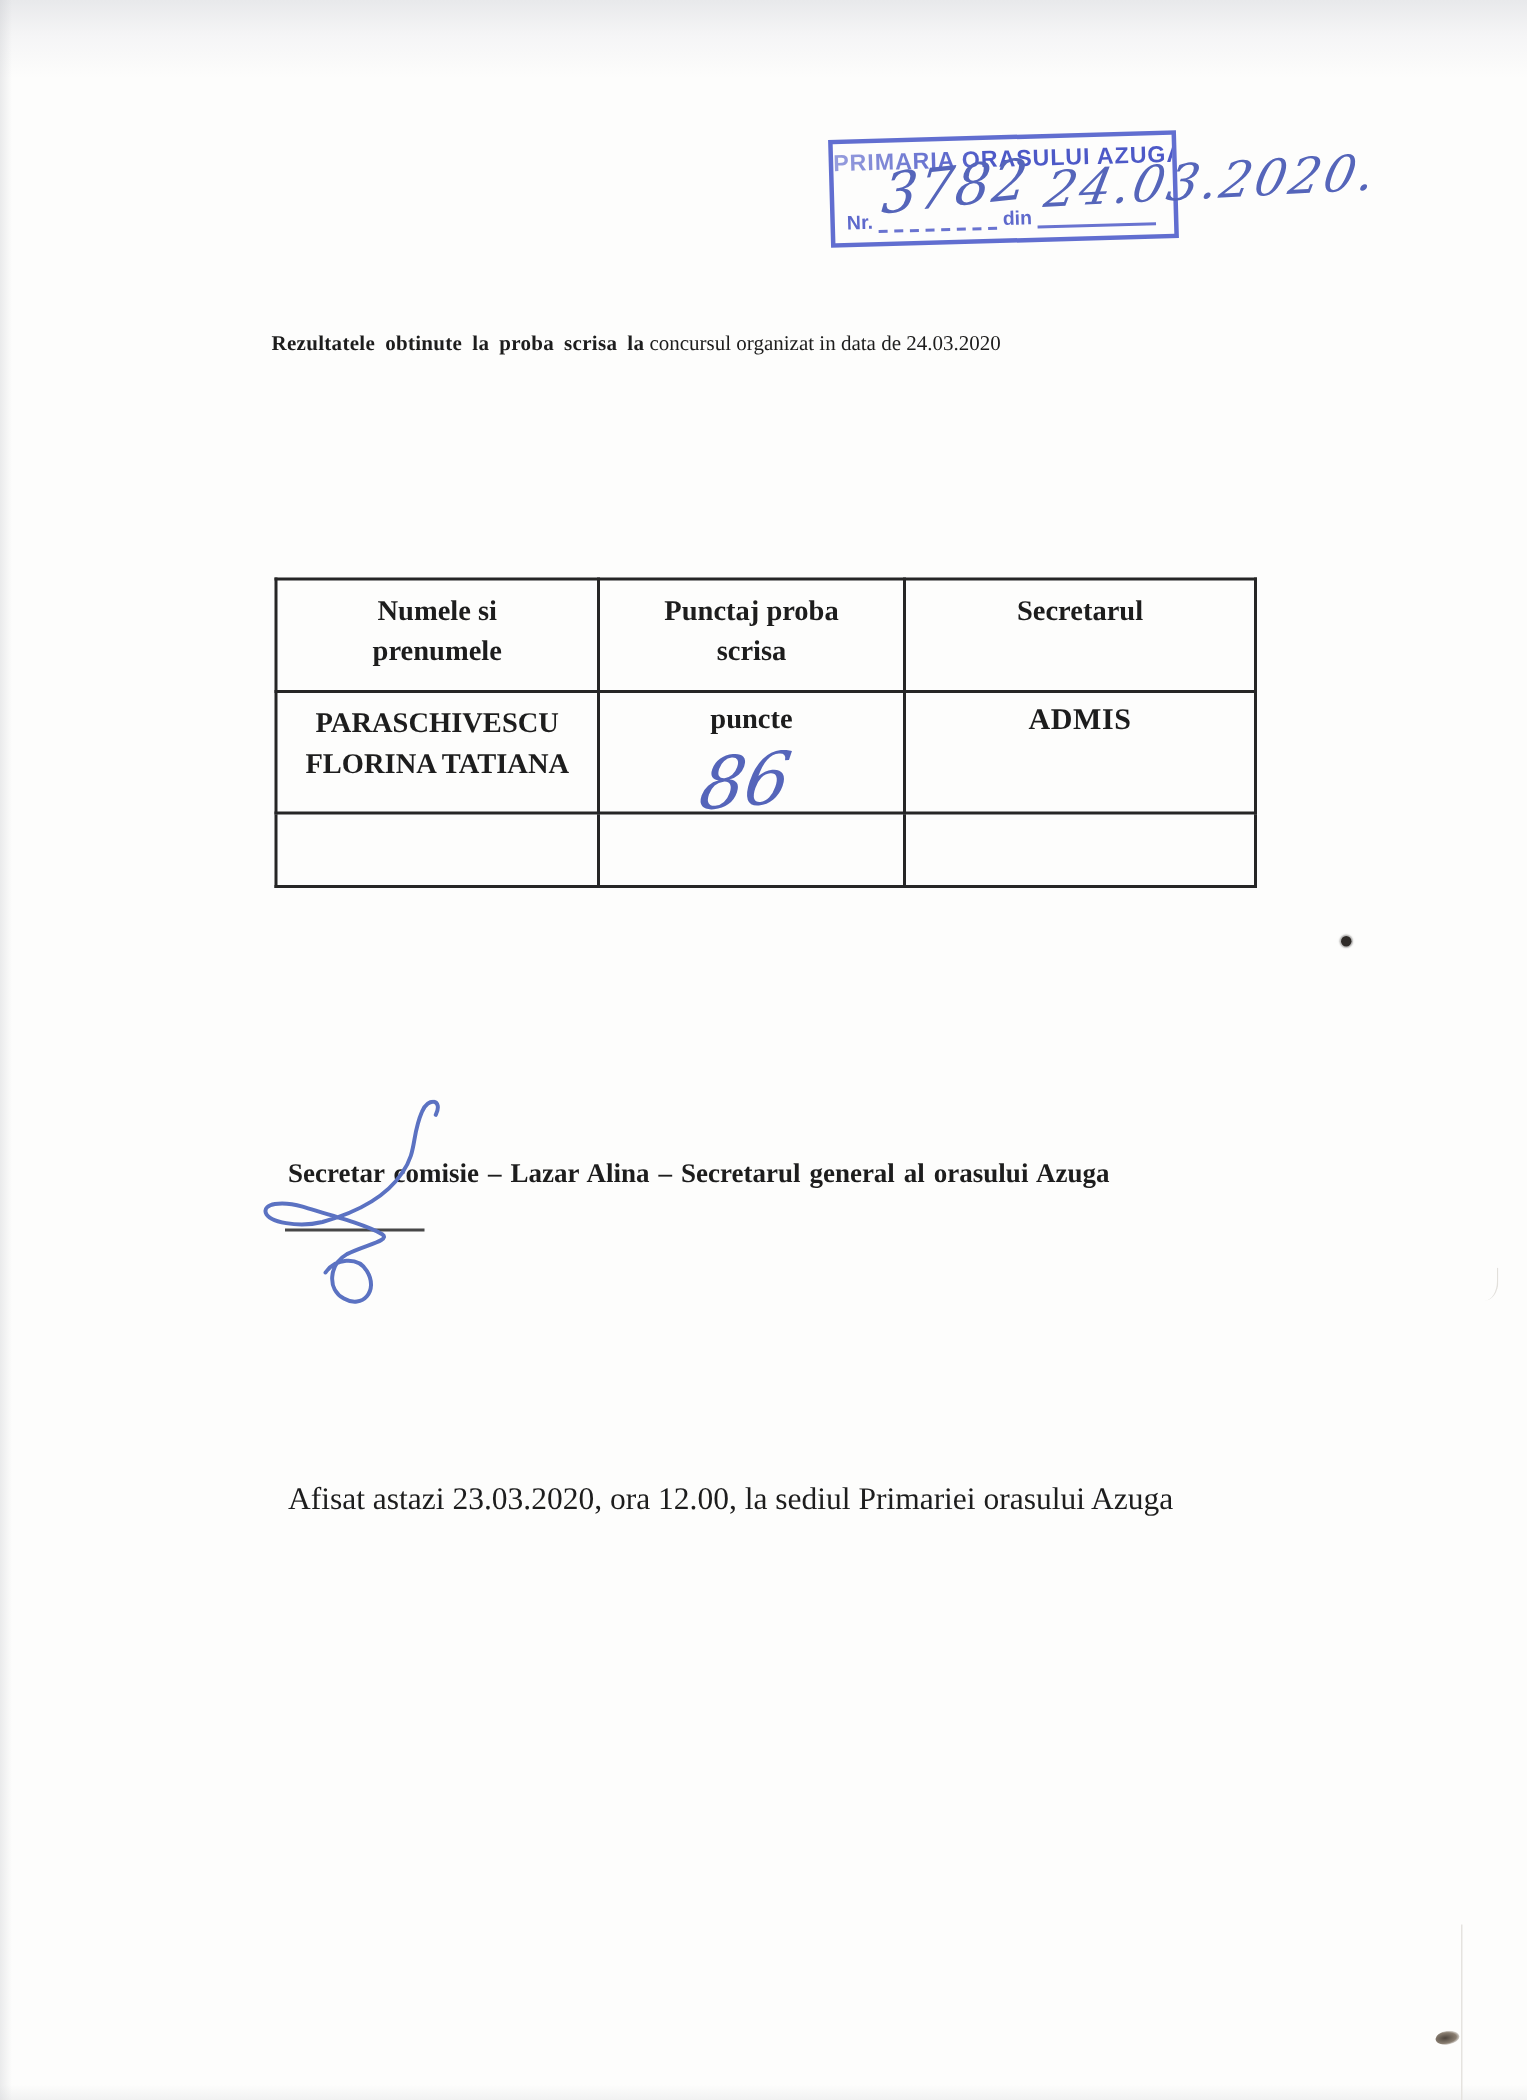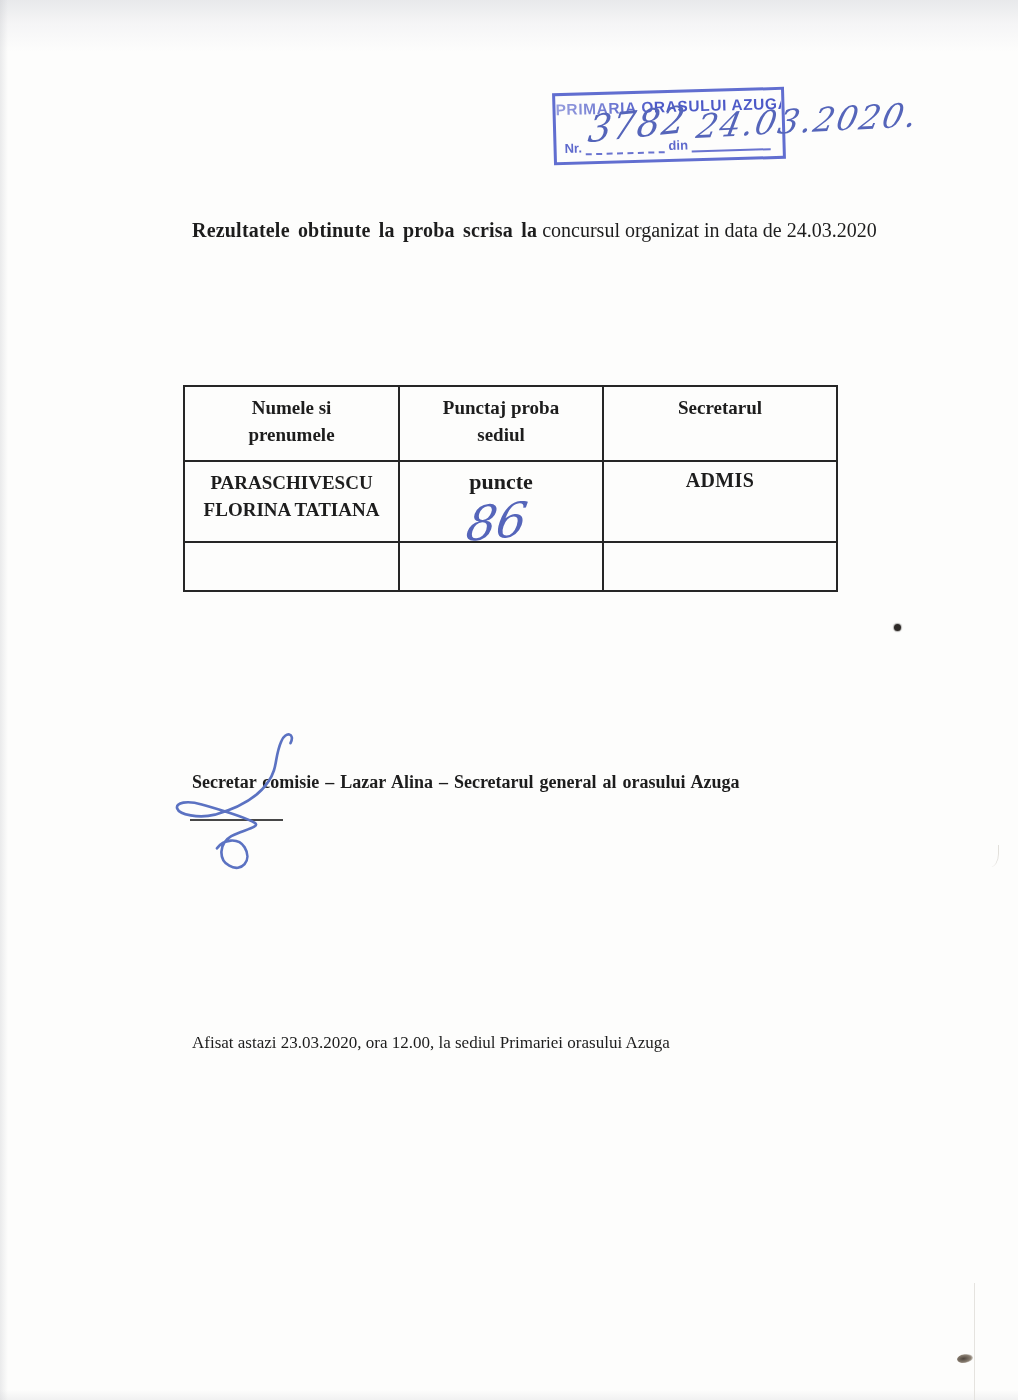--- a/index.html
+++ b/index.html
@@ -44,51 +44,51 @@
   .hw{
     position:absolute;color:#5565ba;
     font-family:"DejaVu Serif", serif;font-style:italic;
     white-space:nowrap;line-height:1;
   }
   .hw-nr{left:588px;top:106px;font-size:37px;transform:rotate(-6deg) skewX(-12deg);letter-spacing:1px;}
   .hw-date{left:697px;top:104px;font-size:33px;transform:rotate(-3deg) skewX(-14deg);letter-spacing:2px;}
   .hw-score{left:50%;margin-left:-34px;top:36px;font-size:47px;transform:rotate(-5deg) skewX(-14deg);}
 
   
-  .title{position:absolute;left:192px;top:217px;width:748px;font-size:20px;line-height:26px;}
+  .title{position:absolute;left:181px;top:217px;width:748px;font-size:14px;line-height:26px;}
   .t-bold{font-weight:bold;word-spacing:3px;letter-spacing:.2px;}
   .t-reg{font-weight:normal;}
 
   
   table.results{
     position:absolute;left:183px;top:385px;width:653px;
     border-collapse:collapse;table-layout:fixed;
   }
   table.results col.c1{width:215px;} table.results col.c2{width:204px;} table.results col.c3{width:234px;}
   table.results th,table.results td{
     border:2px solid #262626;vertical-align:top;text-align:center;
     padding:7px 6px 4px 6px;position:relative;
   }
   table.results th{font-size:19px;font-weight:bold;line-height:27px;height:62px;}
   .h-inner{margin:0 auto;}
   .h1{max-width:120px;} .h2{max-width:150px;} .h3{max-width:200px;}
   tr.data-row td{height:68px;margin-top:20px;}
   tr.empty-row td{height:36px;}
   .name-cell{font-size:19px;font-weight:bold;line-height:27px;max-width:182px;margin:0 auto;}
-  .score-label{font-size:22px;font-weight:bold;}
+  .score-label{font-size:19px;font-weight:bold;}
   .result-cell{font-size:20px;font-weight:bold;letter-spacing:.4px;}
 
   
   .secretary{position:absolute;left:192px;top:772px;width:720px;
     font-size:18px;font-weight:bold;word-spacing:1.5px;}
   .sig-underline{position:absolute;left:190px;top:819px;width:93px;height:2.4px;background:#474747;}
   .signature{position:absolute;left:172px;top:733px;width:138px;height:148px;}
 
   
-  .footer-note{position:absolute;left:192px;top:1033px;font-size:17px;}
+  .footer-note{position:absolute;left:192px;top:987px;font-size:21px;}
 
   
   .speck-dot{position:absolute;left:894px;top:624px;width:7px;height:7px;border-radius:50%;
     background:#2e2a27;box-shadow:0 0 1px 1px rgba(46,42,39,.35);}
   .speck-br{position:absolute;left:957px;top:1354px;width:16px;height:9px;border-radius:50%;
     background:radial-gradient(ellipse at 40% 50%,#4e453d 0%,#8a7f72 55%,rgba(255,255,255,0) 80%);
     transform:rotate(-8deg);}
   .scan-vline{position:absolute;left:974px;top:1283px;width:1px;height:117px;background:#e5e3df;}
   .scan-mark-right{position:absolute;left:984px;top:845px;width:14px;height:22px;
     border-right:1px solid #dcd9d4;border-radius:0 0 60% 0;opacity:.8;}
@@ -124,21 +124,21 @@
         <col class="c1">
         <col class="c2">
         <col class="c3">
       </colgroup>
     <thead>
       <tr>
         <th>
             <div class="h-inner h1">Numele si prenumele</div>
           </th>
         <th>
-            <div class="h-inner h2">Punctaj proba sediul</div>
+            <div class="h-inner h2">Punctaj proba scrisa</div>
           </th>
         <th>
             <div class="h-inner h3">Secretarul</div>
           </th>
       </tr>
     </thead>
     <tbody>
       <tr class="data-row">
         <td>
           <div class="name-cell">PARASCHIVESCU FLORINA TATIANA</div>

